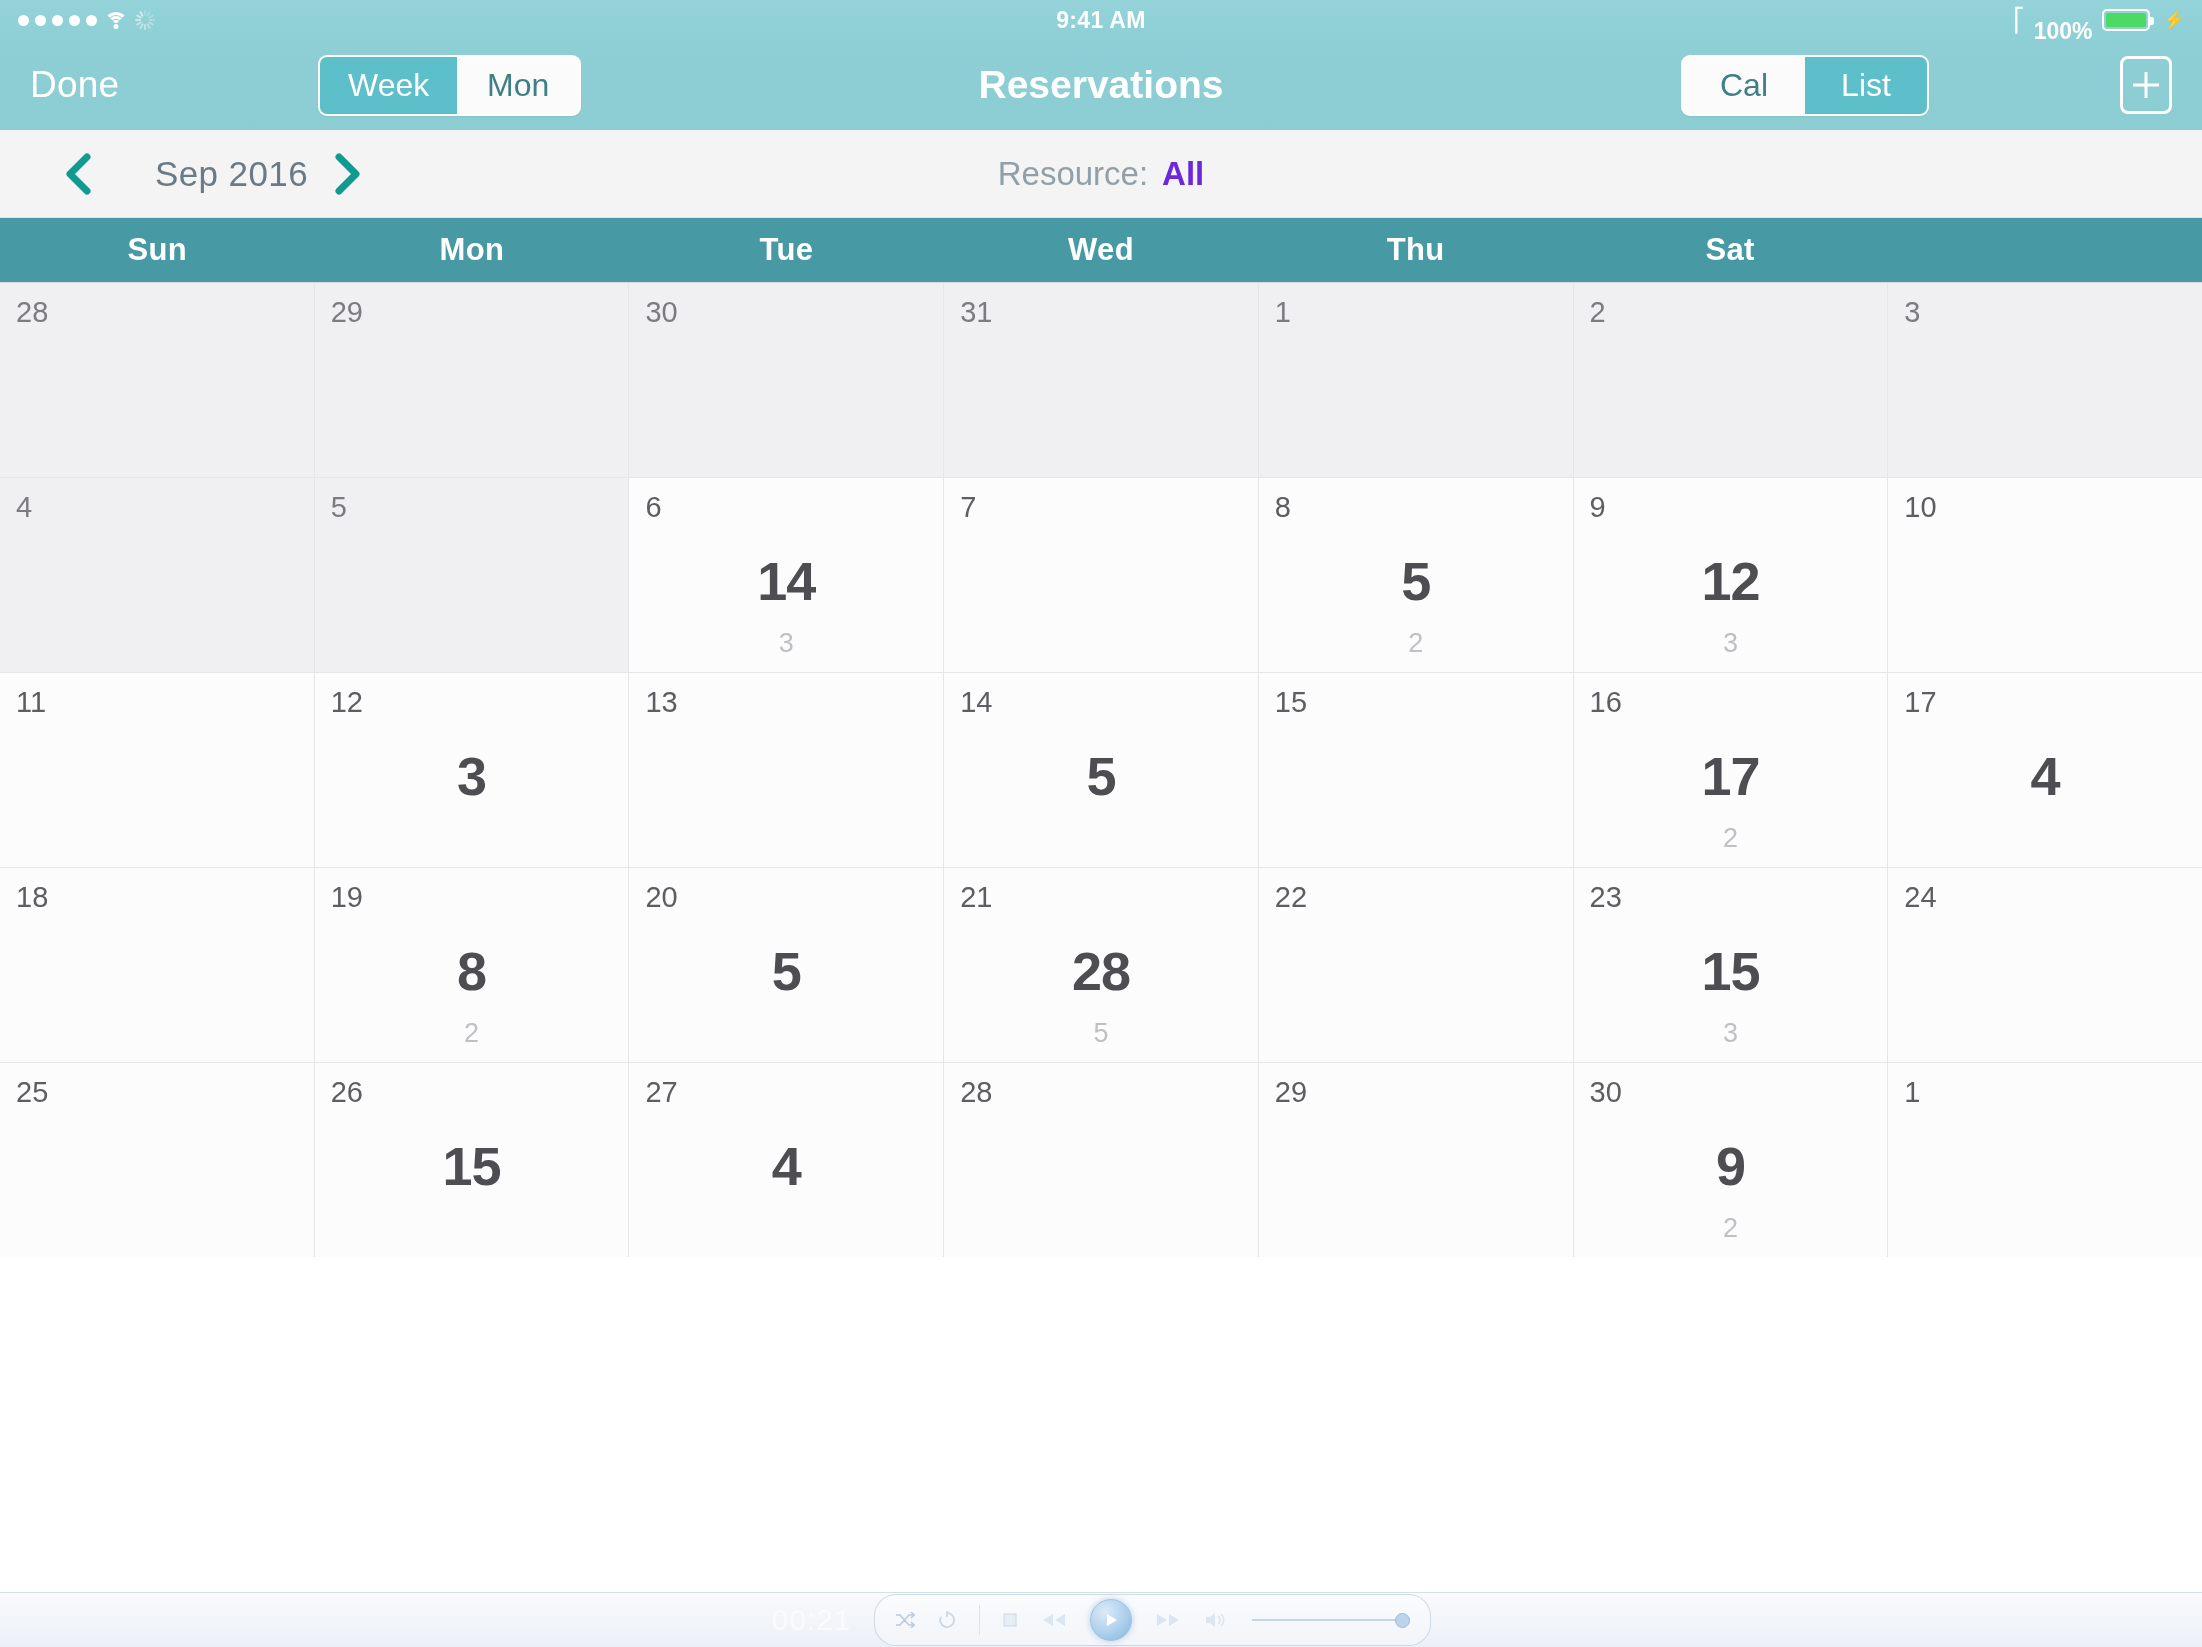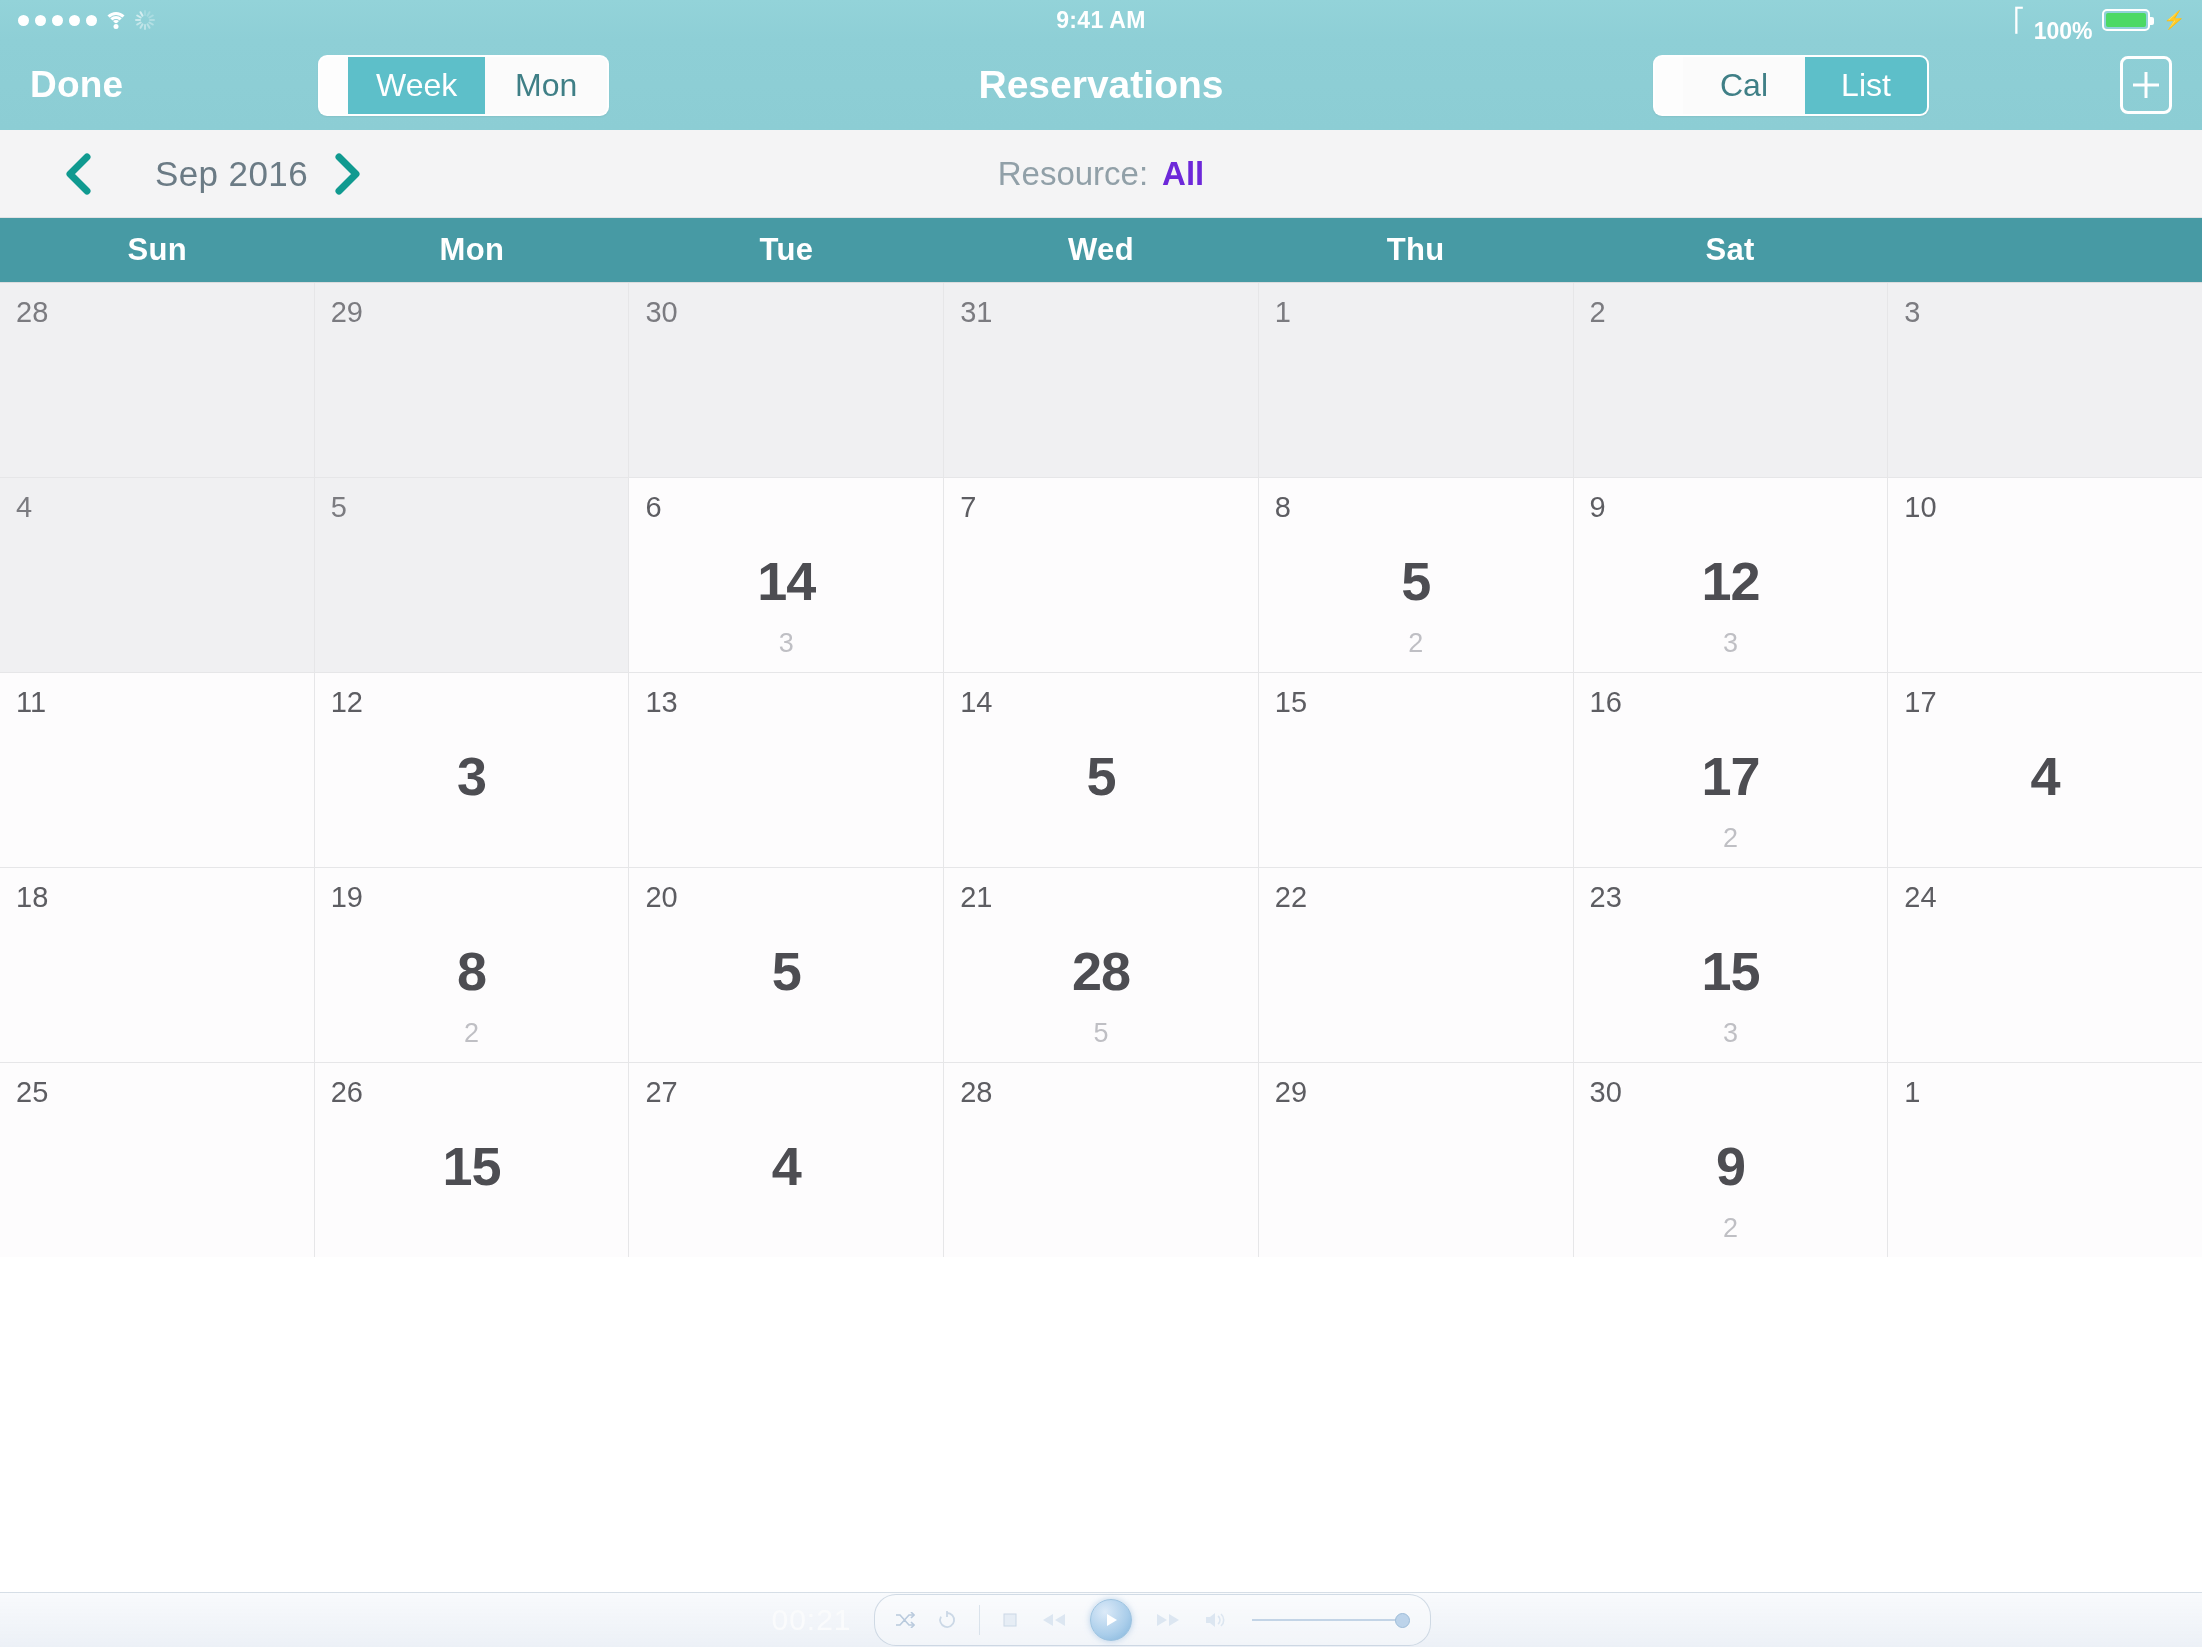--- a/index.html
+++ b/index.html
@@ -55,27 +55,25 @@
 
   
   .navbar {
     position: relative; height: 90px; width: 100%;
     background: linear-gradient(180deg, #8ecfd6 0%, #8ccdd4 100%);
     display: flex; align-items: center;
   }
   .done-btn {
     position: absolute; left: 30px; color: #ffffff; font-size: 37px; letter-spacing: .2px;
     cursor: pointer;
-    font-weight: bold;
   }
   .seg {
     display: flex; border-radius: 9px; overflow: hidden;
     border: 2px solid rgba(255,255,255,.9); background: #fdfdfd;
     box-shadow: 0 1px 2px rgba(0,0,0,.06);
-    padding-left: 28px;
   }
   .seg-item {
     padding: 10px 28px; font-size: 32px; cursor: pointer;
     display:flex; align-items:center; justify-content:center; min-width: 122px;
   }
   .seg-item.on  { background: #5dbfc9; color: #ffffff; }
   .seg-item.off { background: #fbfbfb; color: #3f7f86; }
   .seg-week { position: absolute; left: 318px; }
   .nav-title {
     position: absolute; left: 0; right: 0; text-align: center;

